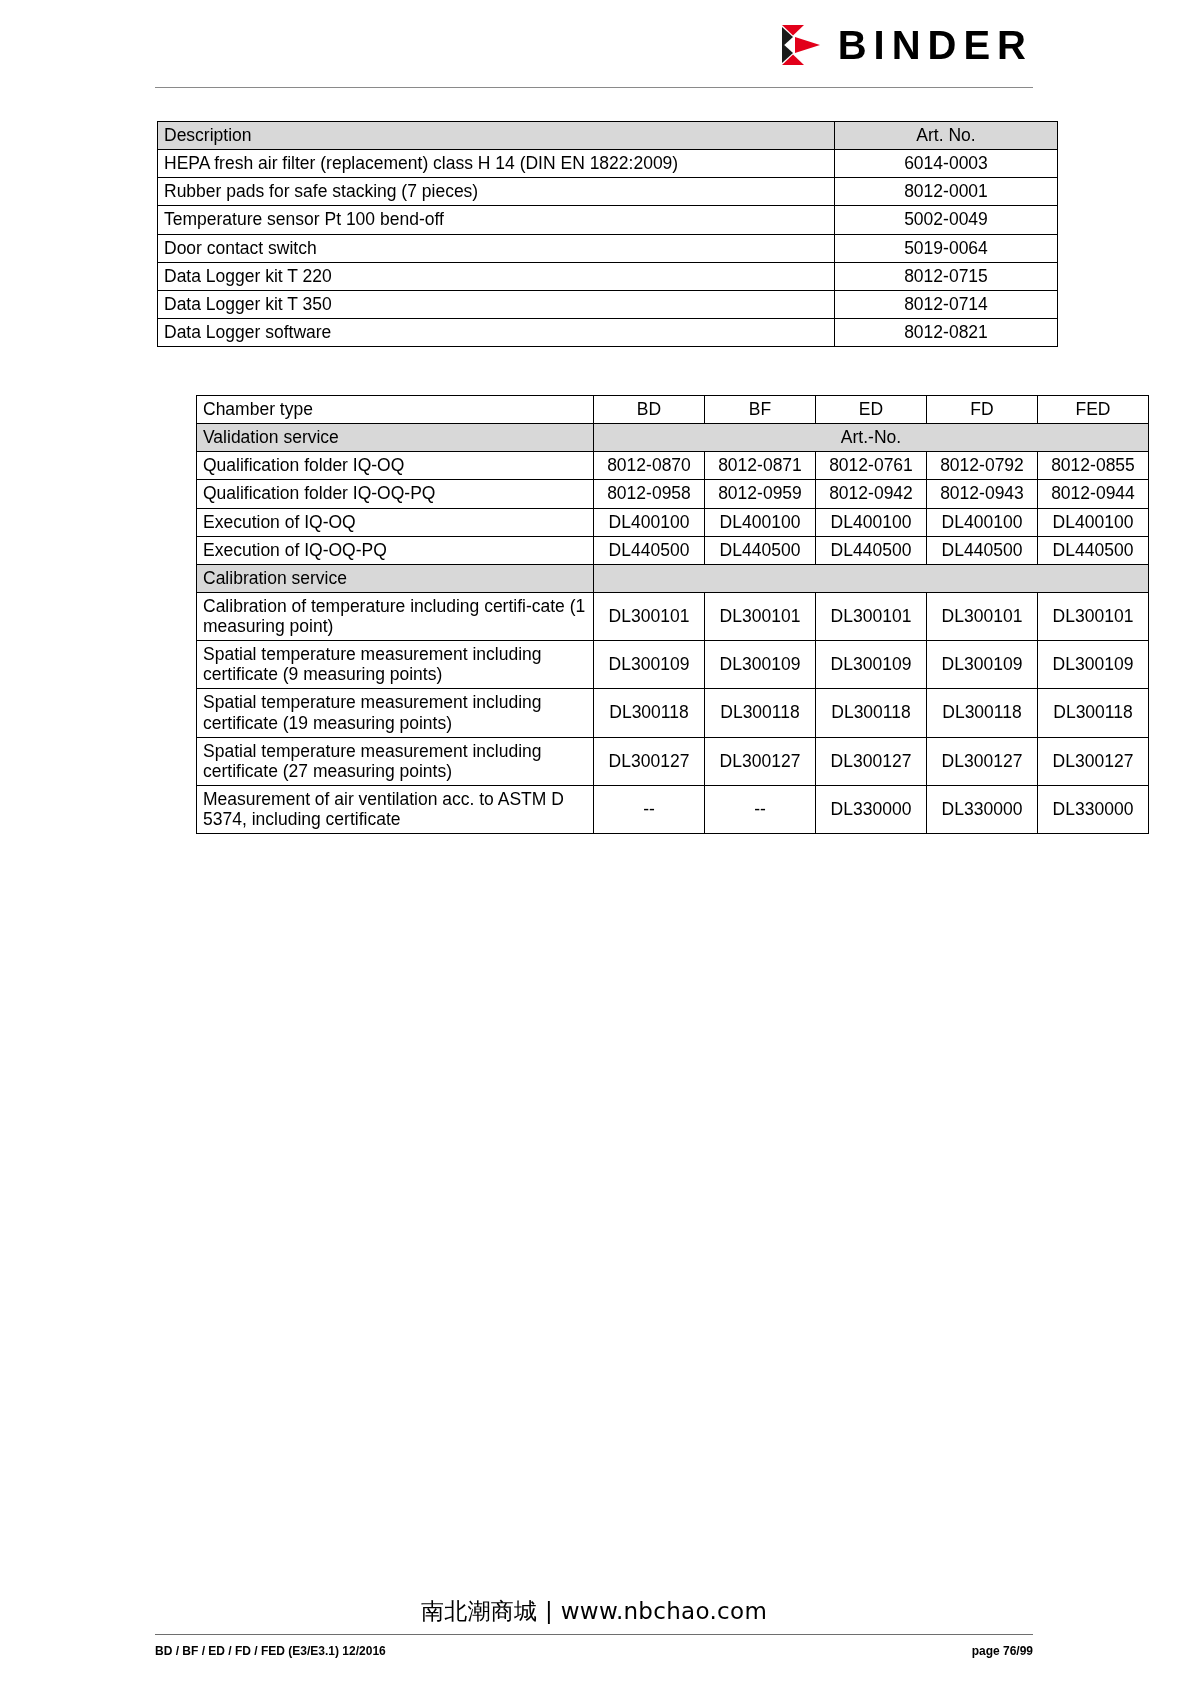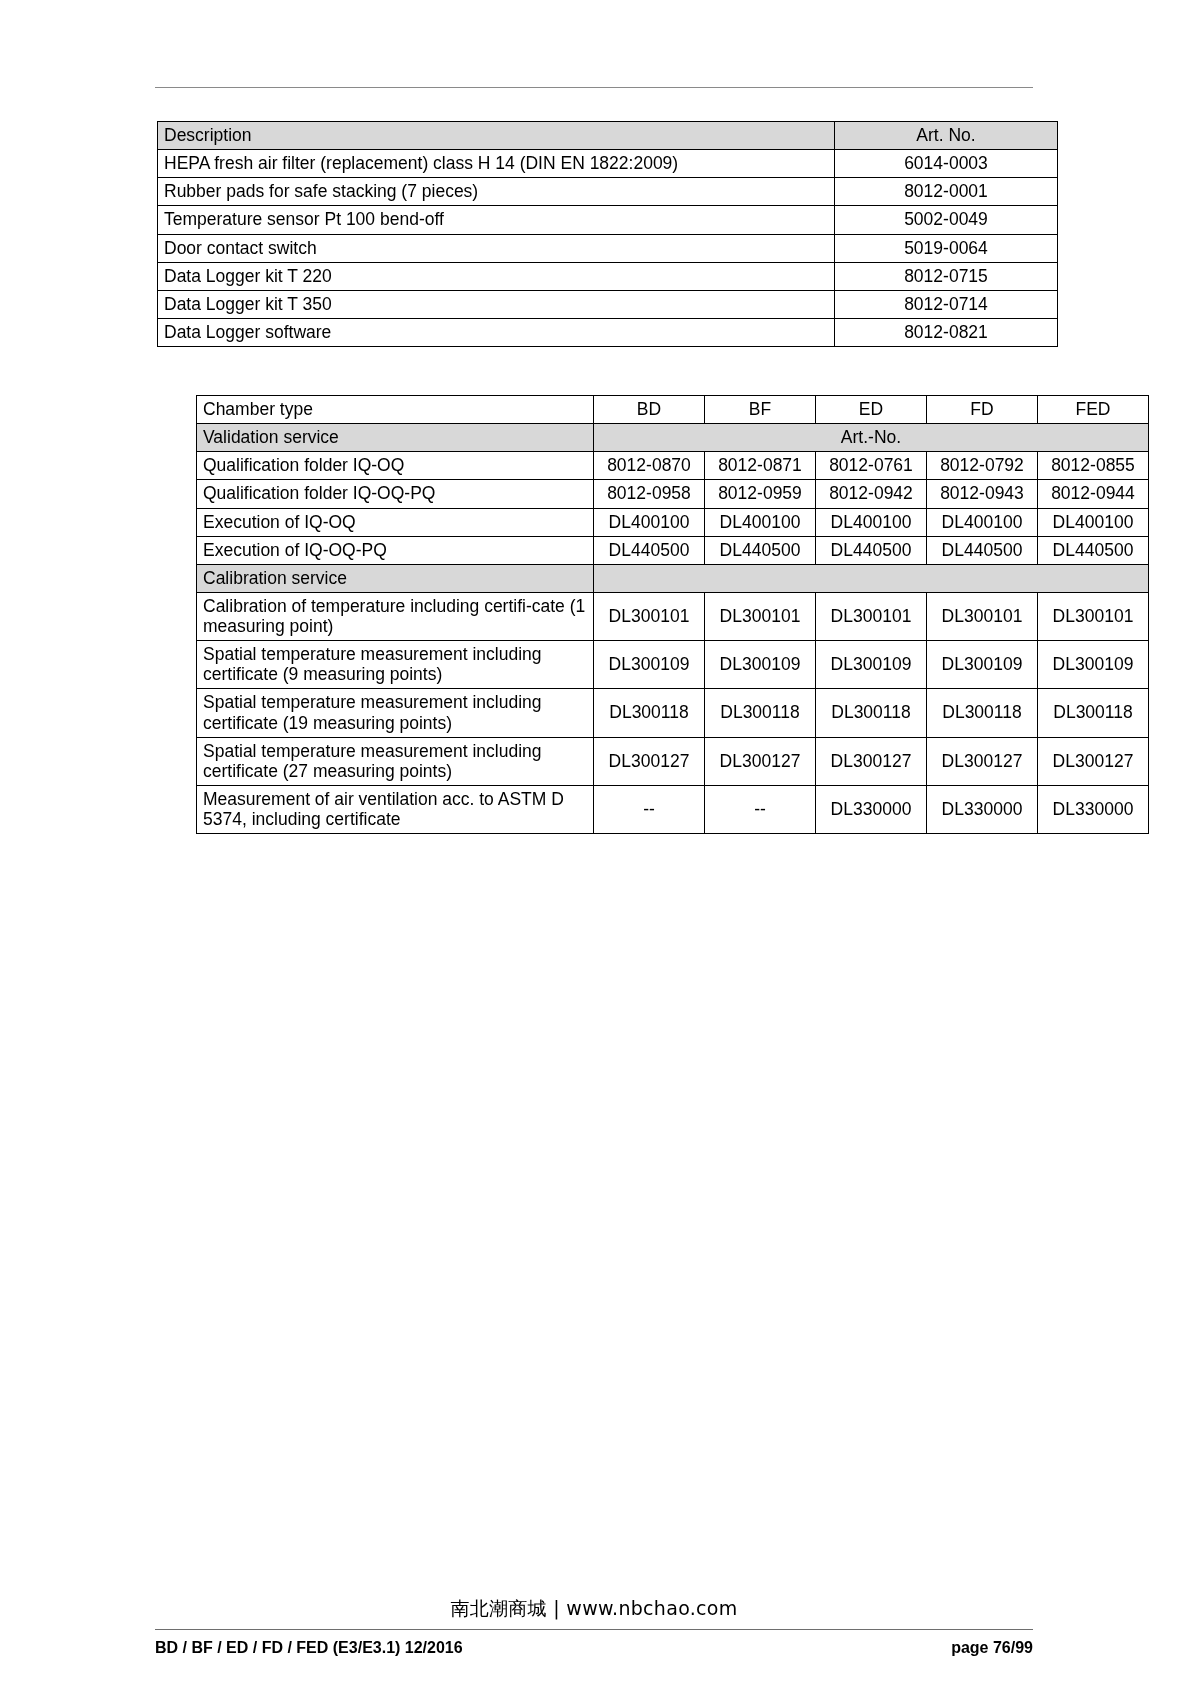--- a/index.html
+++ b/index.html
@@ -111,46 +111,58 @@
 
   
   .footer {
     position: absolute;
     left: 155px;
     top: 1596px;
     width: 878px;
   }
   .watermark {
     text-align: center;
-    font-size: 19px;
+    font-size: 23px;
     font-family: "DejaVu Sans", sans-serif;
     color: #000000;
     padding-bottom: 7px;
     letter-spacing: 0.3px;
   }
   .footer-rule {
     width: 878px;
     height: 1px;
     background: #6e6e6e;
   }
   .footer-row {
     display: flex;
     justify-content: space-between;
     align-items: baseline;
     padding-top: 9px;
-    font-size: 16px;
+    font-size: 12px;
     font-weight: bold;
   }
 </style>
 </head>
 <body>
 
 <div class="page">
 
   <div class="header">
+    <div class="logo-wrap">
+      <span class="logo-mark">
+        <svg width="44" height="42" viewBox="0 0 44 42" xmlns="http://www.w3.org/2000/svg">
+          <polygon points="2,1 24,1 13,11.5" fill="#e2001a"></polygon>
+          <polygon points="2,41 24,41 13,30.5" fill="#e2001a"></polygon>
+          <polygon points="15,13 40,21 15,29" fill="#e2001a"></polygon>
+          <polygon points="2,3 13,13 2,23" fill="#1a1a1a"></polygon>
+          <polygon points="2,19 13,29 2,39" fill="#1a1a1a"></polygon>
+        </svg>
+      </span>
+      <span class="logo-text">BINDER</span>
+    </div>
     <div class="header-rule"></div>
   </div>
 
   <div class="table1-wrap">
     <table class="doc t1">
       <tbody>
         <tr class="shaded">
           <td class="desc">Description</td>
           <td class="art">Art. No.</td>
         </tr>

